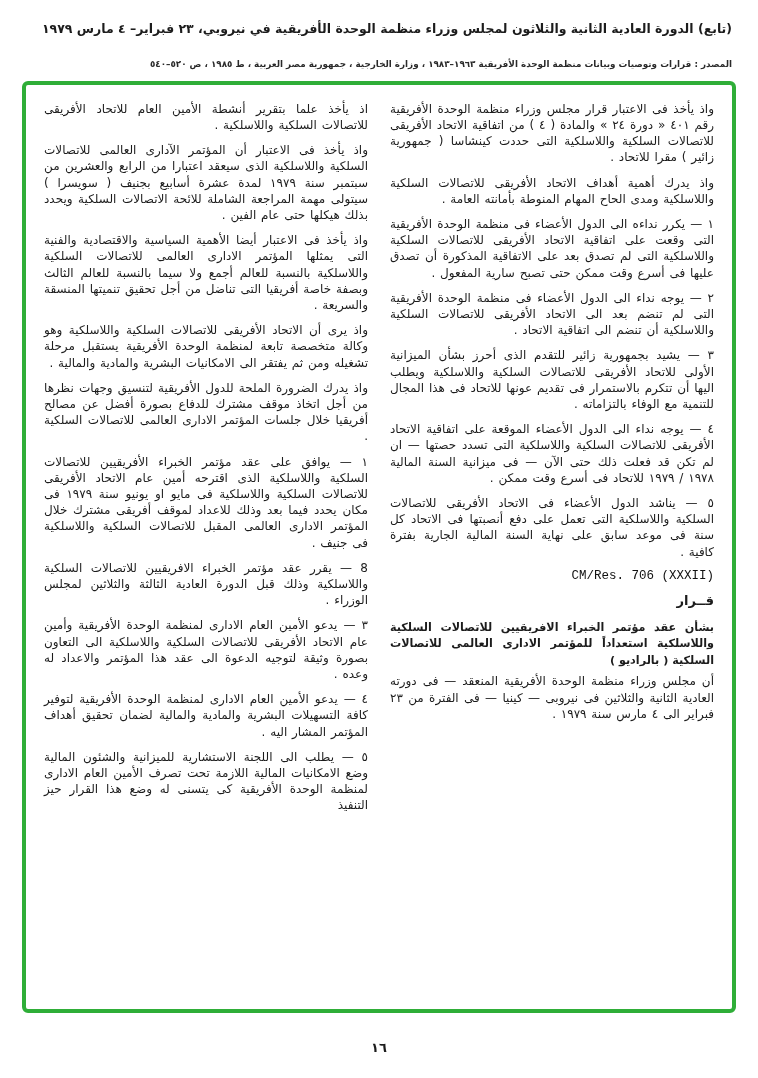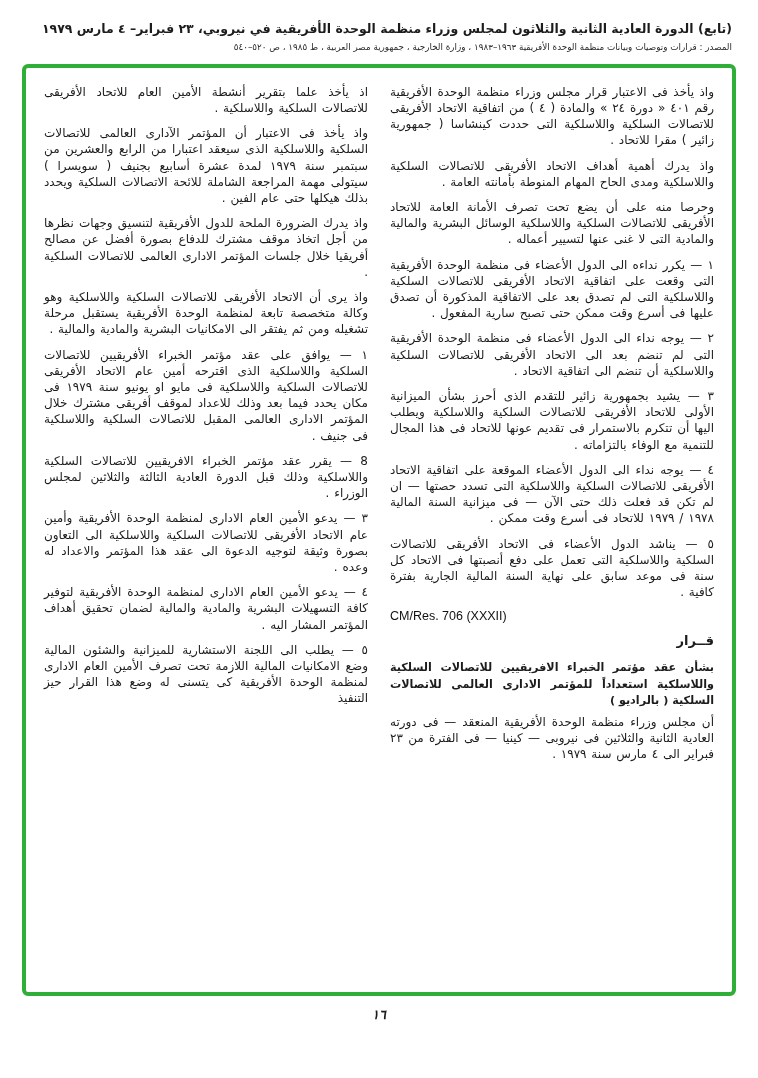--- a/index.html
+++ b/index.html
@@ -14,22 +14,22 @@
   }
   .page { width: 758px; height: 1078px; padding: 14px 22px 0 22px; }
 
   
   .header { direction: rtl; text-align: right; padding: 6px 4px 4px 4px; }
   .header-title {
     font-size: 12.5px; font-weight: bold; letter-spacing: 0.2px;
     line-height: 1.5; text-align: justify;
   }
   .header-source {
-    font-size: 8.8px; font-weight: normal; color: #2a2a2a;
-    margin-top: 3px; text-align: justify;
+    font-size: 8.8px; font-weight: bold; color: #2a2a2a;
+    margin-top: 20px; text-align: justify;
   }
 
   
   .frame {
     margin-top: 8px;
     border: 4px solid var(--accent);
     border-radius: 6px;
     height: 932px;
     padding: 16px 18px 10px 18px;
     background: var(--paper);
@@ -43,44 +43,43 @@
     font-size: 12px;
     line-height: 16.2px;
     text-align: justify;
     margin-bottom: 9px;
     word-spacing: 1px;
   }
   p.para.item { margin-bottom: 9px; }
 
   .res-number {
     direction: ltr;
-    text-align: left;
-    font-family: Liberation Sans, sans-serif;
+    text-align: right;
+    font-family: Liberation Mono, monospace;
     font-size: 12.5px;
     margin: 2px 0 10px 0;
     color: #111;
   }
   .res-heading {
     font-weight: bold;
     font-size: 13px;
     letter-spacing: 6px;
     margin: 10px 0 12px 0;
   }
   .res-title {
     font-weight: bold;
     font-size: 11.2px;
     line-height: 16.5px;
     text-align: justify;
     margin-bottom: 4px;
   }
 
   .footer {
     text-align: center;
-    margin-top: 8px;
-    font-style: italic;
+    margin-top: 24px;
   }
   .page-number {
     display: inline-block;
     font-size: 13px;
     font-weight: bold;
     letter-spacing: 2px;
   }
 </style>
 </head>
 <body>
@@ -90,38 +89,38 @@
   <div class="header">
     <div class="header-title">(تابع) الدورة العادية الثانية والثلاثون لمجلس وزراء منظمة الوحدة الأفريقية في نيروبي، ٢٣ فبراير– ٤ مارس ١٩٧٩</div>
     <div class="header-source">المصدر : قرارات وتوصيات وبيانات منظمة الوحدة الأفريقية ١٩٦٣–١٩٨٣ ، وزارة الخارجية ، جمهورية مصر العربية ، ط ١٩٨٥ ، ص ٥٢٠–٥٤٠</div>
   </div>
 
   <div class="frame">
 
     <div class="col">
       <p class="para">واذ يأخذ فى الاعتبار قرار مجلس وزراء منظمة الوحدة الأفريقية رقم ٤٠١ « دورة ٢٤ » والمادة ( ٤ ) من اتفاقية الاتحاد الأفريقى للاتصالات السلكية واللاسلكية التى حددت كينشاسا ( جمهورية زائير ) مقرا للاتحاد .</p>
       <p class="para">واذ يدرك أهمية أهداف الاتحاد الأفريقى للاتصالات السلكية واللاسلكية ومدى الحاح المهام المنوطة بأمانته العامة .</p>
-      <p class="para">وحرصا منه على أن يضع تحت تصرف الأمانة العامة للاتحاد الأفريقى للاتصالات السلكية واللاسلكية الوسائل البشرية والمالية والمادية التى لا غنى عنها لتسيير أعماله .</p>
       <p class="para item">١ — يكرر نداءه الى الدول الأعضاء فى منظمة الوحدة الأفريقية التى وقعت على اتفاقية الاتحاد الأفريقى للاتصالات السلكية واللاسلكية التى لم تصدق بعد على الاتفاقية المذكورة أن تصدق عليها فى أسرع وقت ممكن حتى تصبح سارية المفعول .</p>
       <p class="para item">٢ — يوجه نداء الى الدول الأعضاء فى منظمة الوحدة الأفريقية التى لم تنضم بعد الى الاتحاد الأفريقى للاتصالات السلكية واللاسلكية أن تنضم الى اتفاقية الاتحاد .</p>
       <p class="para item">٣ — يشيد بجمهورية زائير للتقدم الذى أحرز بشأن الميزانية الأولى للاتحاد الأفريقى للاتصالات السلكية واللاسلكية ويطلب اليها أن تتكرم بالاستمرار فى تقديم عونها للاتحاد فى هذا المجال للتنمية مع الوفاء بالتزاماته .</p>
       <p class="para item">٤ — يوجه نداء الى الدول الأعضاء الموقعة على اتفاقية الاتحاد الأفريقى للاتصالات السلكية واللاسلكية التى تسدد حصتها — ان لم تكن قد فعلت ذلك حتى الآن — فى ميزانية السنة المالية ١٩٧٨ / ١٩٧٩ للاتحاد فى أسرع وقت ممكن .</p>
       <p class="para item">٥ — يناشد الدول الأعضاء فى الاتحاد الأفريقى للاتصالات السلكية واللاسلكية التى تعمل على دفع أنصبتها فى الاتحاد كل سنة فى موعد سابق على نهاية السنة المالية الجارية بفترة كافية .</p>
 
       <div class="res-number">CM/Res. 706 (XXXII)</div>
       <div class="res-heading">قــرار</div>
       <div class="res-title">بشأن عقد مؤتمر الخبراء الافريقيين للاتصالات السلكية واللاسلكية استعداداً للمؤتمر الادارى العالمى للاتصالات السلكية ( بالراديو )</div>
       <p class="para">أن مجلس وزراء منظمة الوحدة الأفريقية المنعقد — فى دورته العادية الثانية والثلاثين فى نيروبى — كينيا — فى الفترة من ٢٣ فبراير الى ٤ مارس سنة ١٩٧٩ .</p>
     </div>
 
     <div class="col">
       <p class="para">اذ يأخذ علما بتقرير أنشطة الأمين العام للاتحاد الأفريقى للاتصالات السلكية واللاسلكية .</p>
       <p class="para">واذ يأخذ فى الاعتبار أن المؤتمر الآدارى العالمى للاتصالات السلكية واللاسلكية الذى سيعقد اعتبارا من الرابع والعشرين من سبتمبر سنة ١٩٧٩ لمدة عشرة أسابيع بجنيف ( سويسرا ) سيتولى مهمة المراجعة الشاملة للائحة الاتصالات السلكية ويحدد بذلك هيكلها حتى عام الفين .</p>
+      <p class="para">واذ يأخذ فى الاعتبار أيضا الأهمية السياسية والاقتصادية والفنية التى يمثلها المؤتمر الادارى العالمى للاتصالات السلكية واللاسلكية بالنسبة للعالم أجمع ولا سيما بالنسبة للعالم الثالث وبصفة خاصة أفريقيا التى تناضل من أجل تحقيق تنميتها المنسقة والسريعة .</p>
+      <p class="para">واذ يرى أن الاتحاد الأفريقى للاتصالات السلكية واللاسلكية وهو وكالة متخصصة تابعة لمنظمة الوحدة الأفريقية يستقبل مرحلة تشغيله ومن ثم يفتقر الى الامكانيات البشرية والمادية والمالية .</p>
       <p class="para">واذ يدرك الضرورة الملحة للدول الأفريقية لتنسيق وجهات نظرها من أجل اتخاذ موقف مشترك للدفاع بصورة أفضل عن مصالح أفريقيا خلال جلسات المؤتمر الادارى العالمى للاتصالات السلكية .</p>
-      <p class="para">واذ يرى أن الاتحاد الأفريقى للاتصالات السلكية واللاسلكية وهو وكالة متخصصة تابعة لمنظمة الوحدة الأفريقية يستقبل مرحلة تشغيله ومن ثم يفتقر الى الامكانيات البشرية والمادية والمالية .</p>
       <p class="para item">١ — يوافق على عقد مؤتمر الخبراء الأفريقيين للاتصالات السلكية واللاسلكية الذى اقترحه أمين عام الاتحاد الأفريقى للاتصالات السلكية واللاسلكية فى مايو او يونيو سنة ١٩٧٩ فى مكان يحدد فيما بعد وذلك للاعداد لموقف أفريقى مشترك خلال المؤتمر الادارى العالمى المقبل للاتصالات السلكية واللاسلكية فى جنيف .</p>
       <p class="para item">8 — يقرر عقد مؤتمر الخبراء الافريقيين للاتصالات السلكية واللاسلكية وذلك قبل الدورة العادية الثالثة والثلاثين لمجلس الوزراء .</p>
       <p class="para item">٣ — يدعو الأمين العام الادارى لمنظمة الوحدة الأفريقية وأمين عام الاتحاد الأفريقى للاتصالات السلكية واللاسلكية الى التعاون بصورة وثيقة لتوجيه الدعوة الى عقد هذا المؤتمر والاعداد له وعده .</p>
       <p class="para item">٤ — يدعو الأمين العام الادارى لمنظمة الوحدة الأفريقية لتوفير كافة التسهيلات البشرية والمادية والمالية لضمان تحقيق أهداف المؤتمر المشار اليه .</p>
       <p class="para item">٥ — يطلب الى اللجنة الاستشارية للميزانية والشئون المالية وضع الامكانيات المالية اللازمة تحت تصرف الأمين العام الادارى لمنظمة الوحدة الأفريقية كى يتسنى له وضع هذا القرار حيز التنفيذ</p>
     </div>
 
   </div>
 
   <div class="footer">

